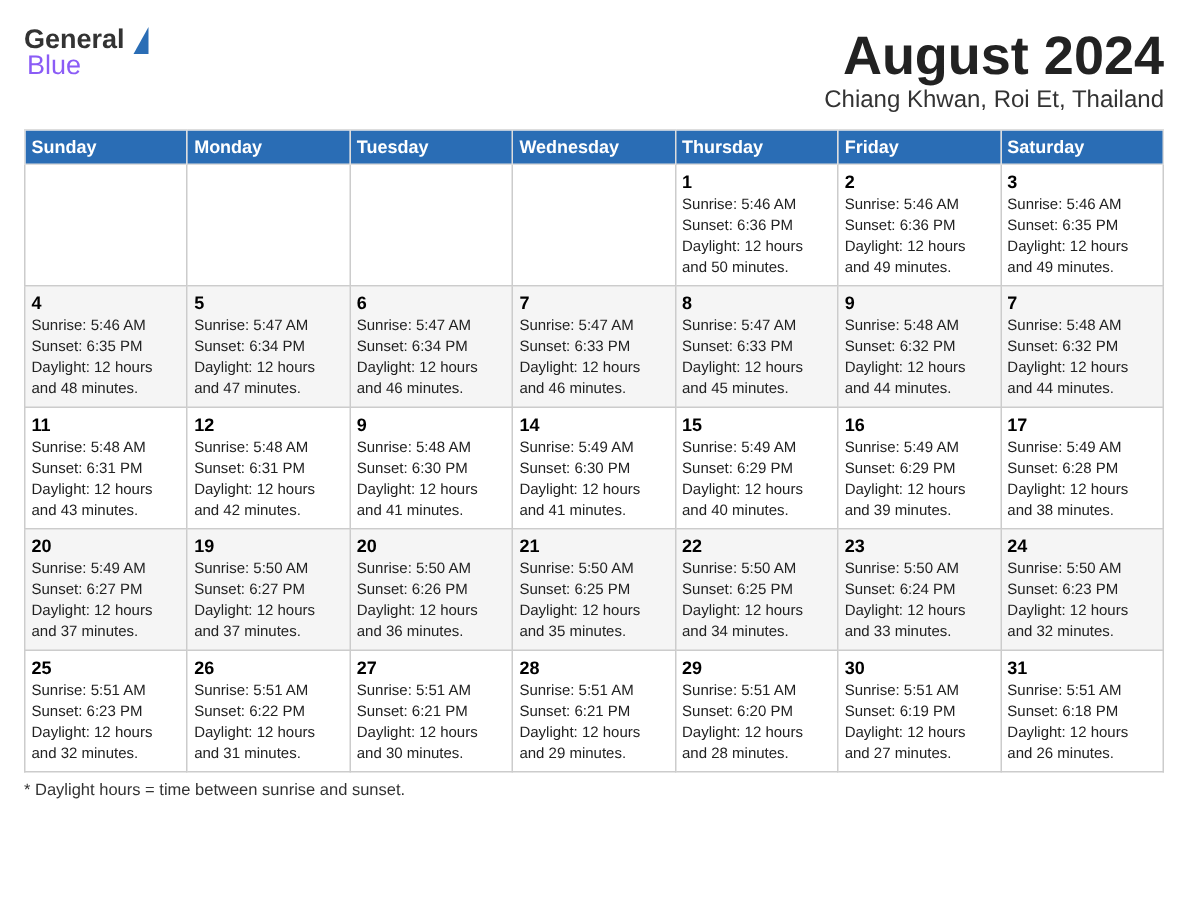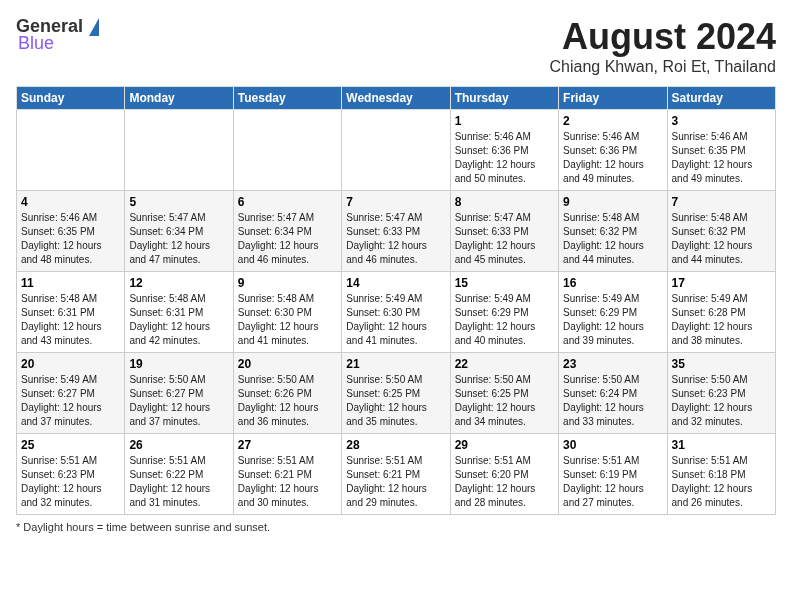--- a/index.html
+++ b/index.html
@@ -301,21 +301,21 @@
 and 34 minutes.</div>
         </td>
         <td>
           <span class="day-num">23</span>
           <div class="day-info" style="white-space: pre-line;">Sunrise: 5:50 AM
 Sunset: 6:24 PM
 Daylight: 12 hours
 and 33 minutes.</div>
         </td>
         <td>
-          <span class="day-num">35</span>
+          <span class="day-num">24</span>
           <div class="day-info" style="white-space: pre-line;">Sunrise: 5:50 AM
 Sunset: 6:23 PM
 Daylight: 12 hours
 and 32 minutes.</div>
         </td>
       </tr>
       <tr>
         <td>
           <span class="day-num">25</span>
           <div class="day-info" style="white-space: pre-line;">Sunrise: 5:51 AM

